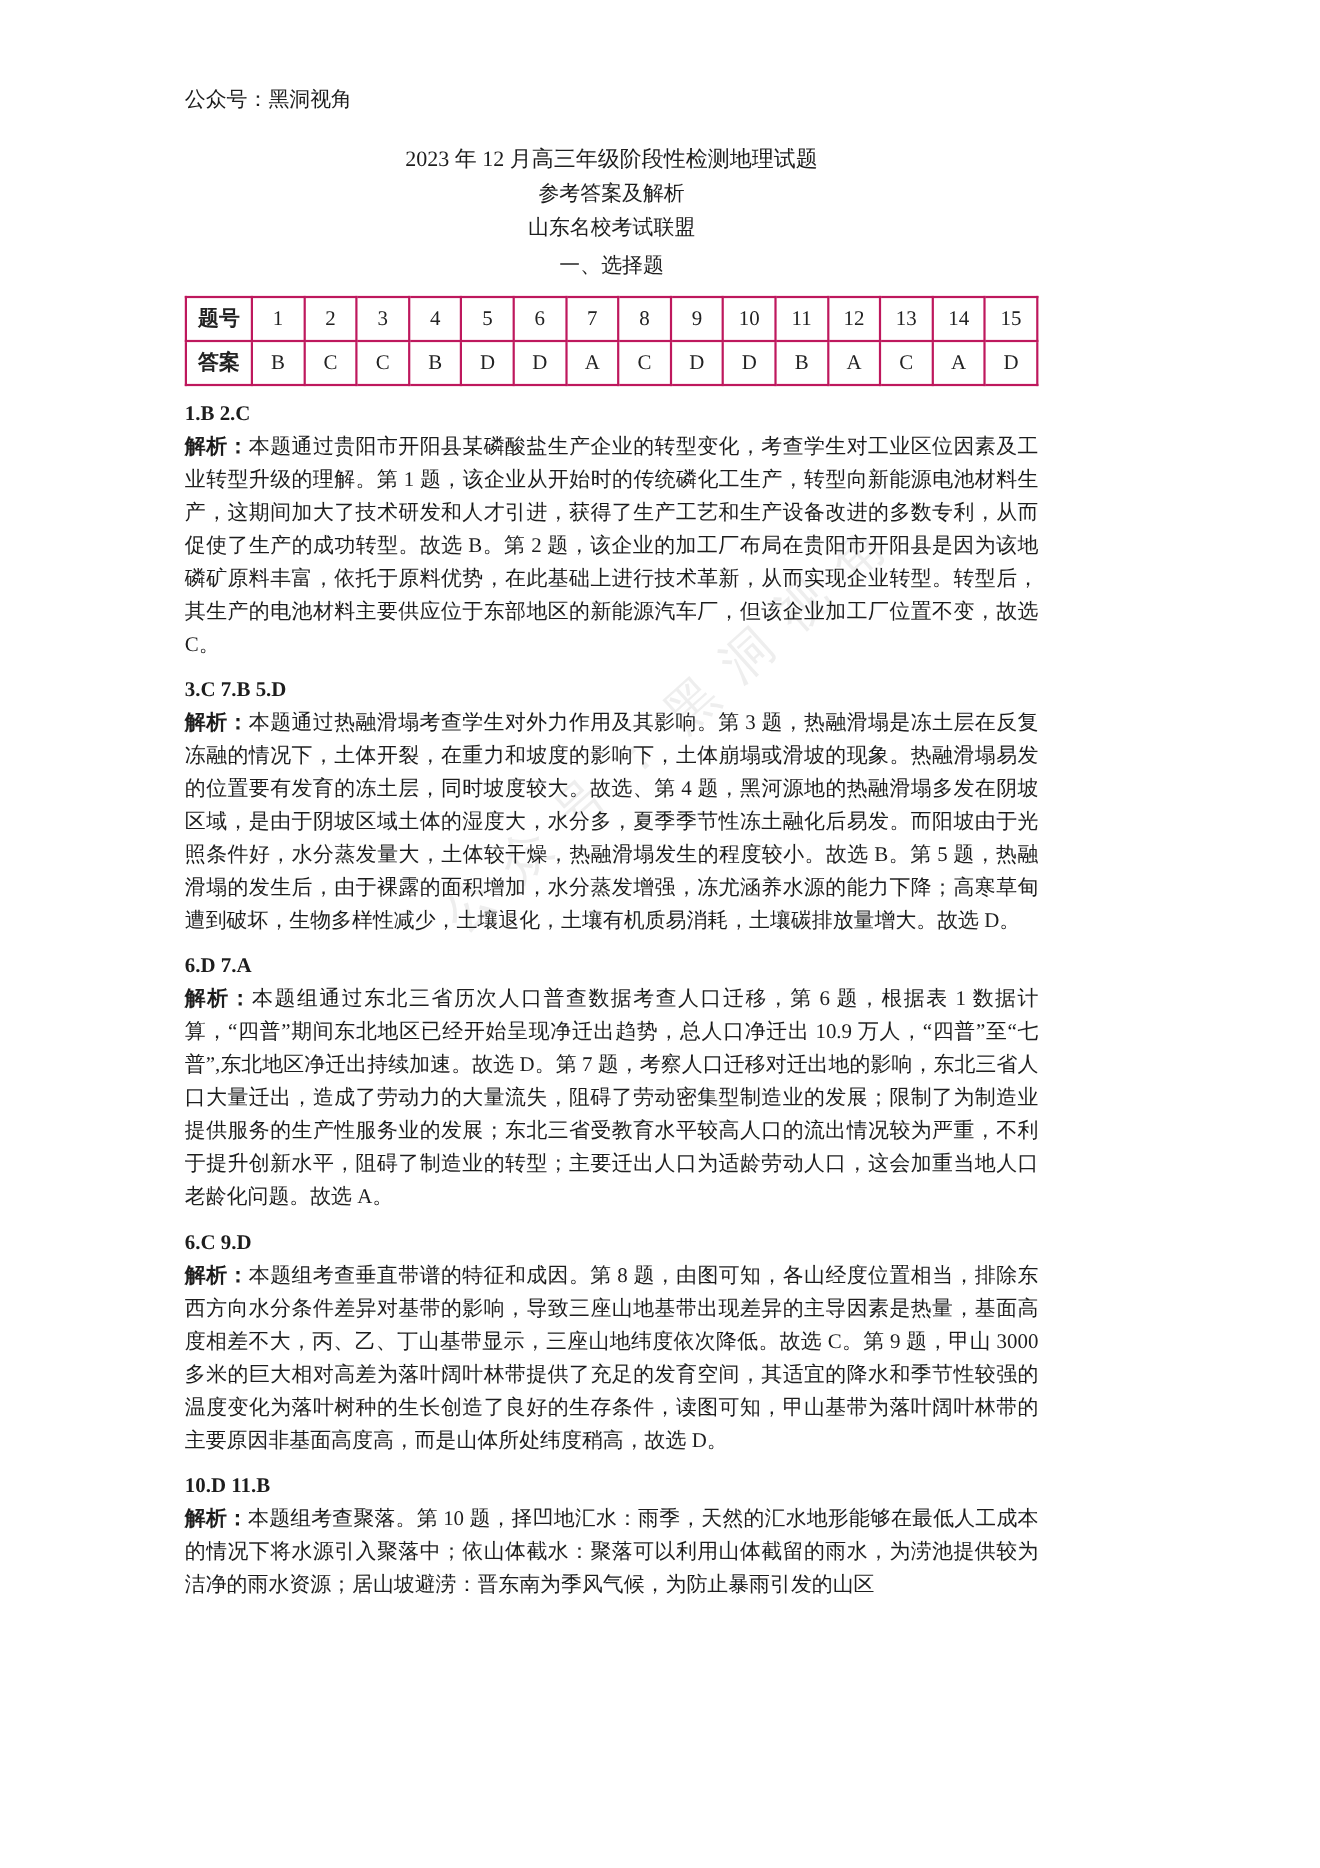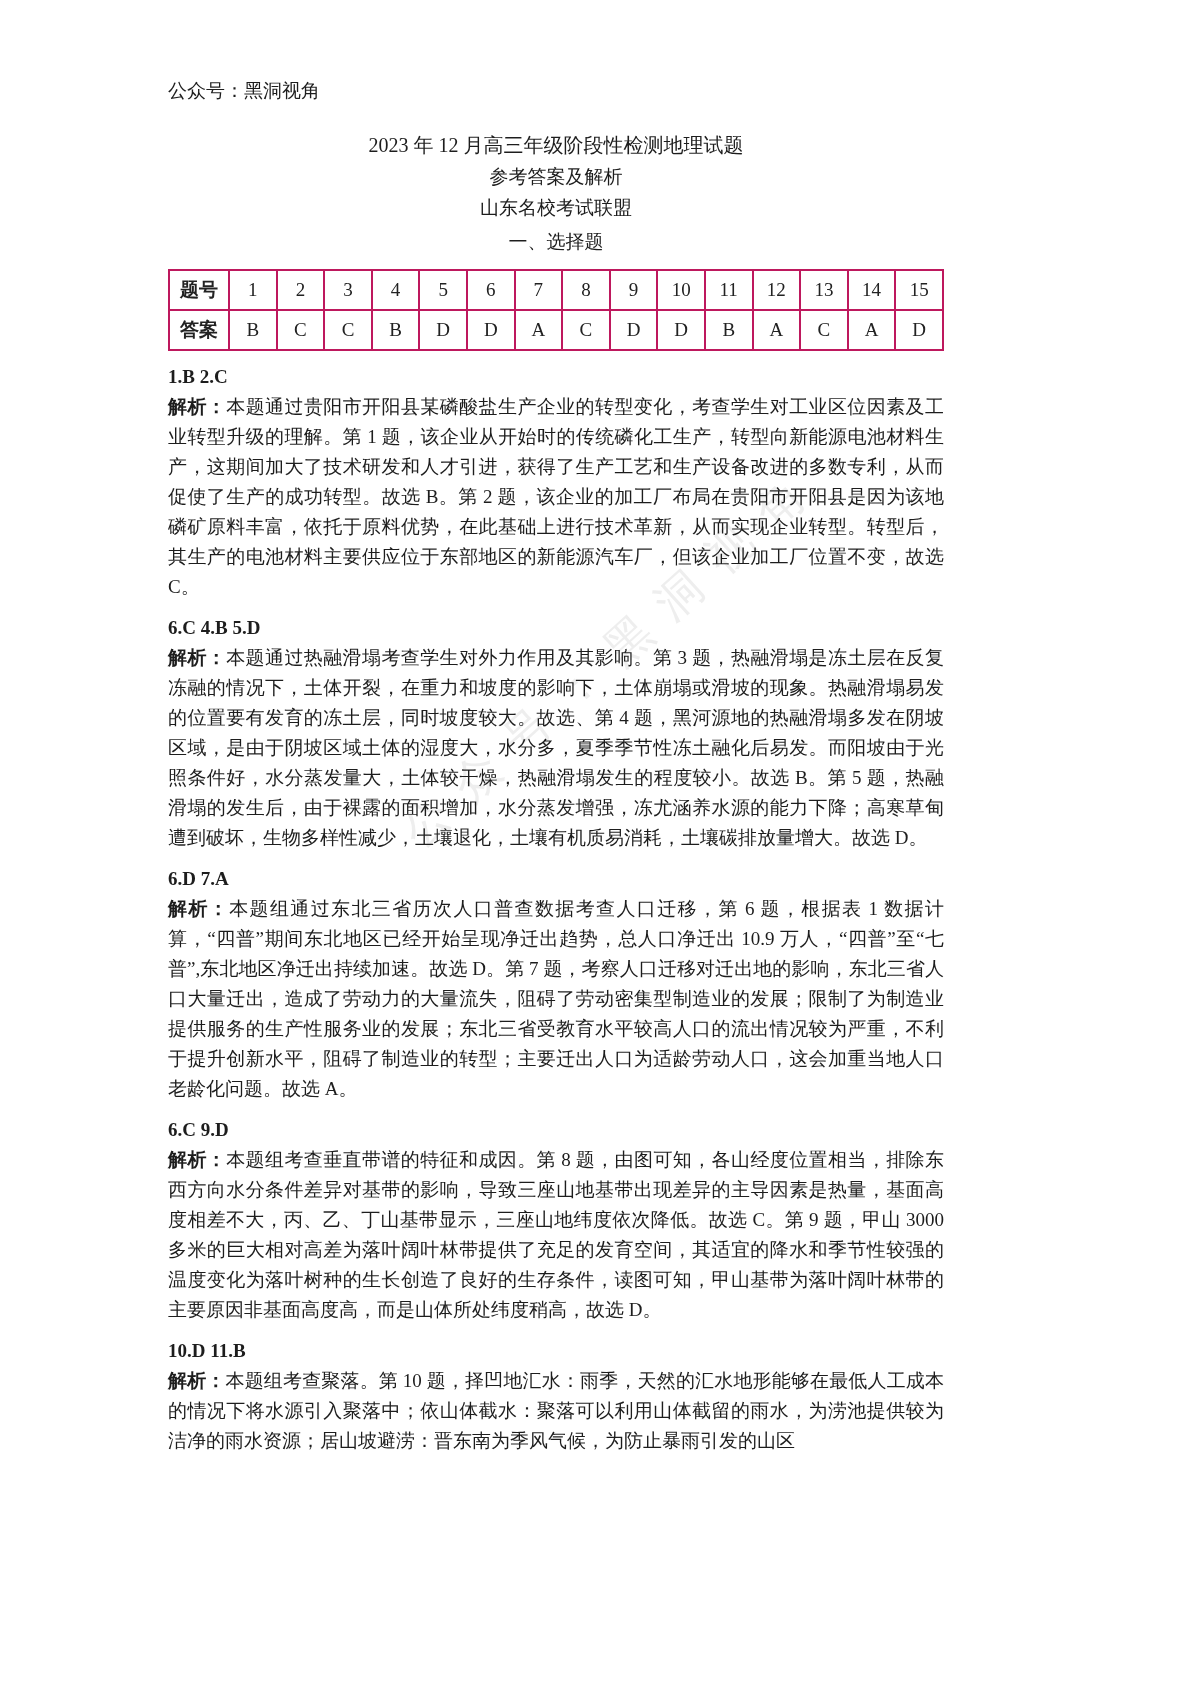--- a/index.html
+++ b/index.html
@@ -133,21 +133,21 @@
         </tr>
       </tbody>
     </table>
 
     <div class="exp-block">
       <div class="exp-heading">1.B 2.C</div>
       <p class="exp-body"><span class="label">解析：</span><span>本题通过贵阳市开阳县某磷酸盐生产企业的转型变化，考查学生对工业区位因素及工业转型升级的理解。第 1 题，该企业从开始时的传统磷化工生产，转型向新能源电池材料生产，这期间加大了技术研发和人才引进，获得了生产工艺和生产设备改进的多数专利，从而促使了生产的成功转型。故选 B。第 2 题，该企业的加工厂布局在贵阳市开阳县是因为该地磷矿原料丰富，依托于原料优势，在此基础上进行技术革新，从而实现企业转型。转型后，其生产的电池材料主要供应位于东部地区的新能源汽车厂，但该企业加工厂位置不变，故选 C。</span></p>
     </div>
 
     <div class="exp-block">
-      <div class="exp-heading">6.C 4.B 5.D</div>
+      <div class="exp-heading">3.C 7.B 5.D</div>
       <p class="exp-body"><span class="label">解析：</span><span>本题通过热融滑塌考查学生对外力作用及其影响。第 3 题，热融滑塌是冻土层在反复冻融的情况下，土体开裂，在重力和坡度的影响下，土体崩塌或滑坡的现象。热融滑塌易发的位置要有发育的冻土层，同时坡度较大。故选、第 4 题，黑河源地的热融滑塌多发在阴坡区域，是由于阴坡区域土体的湿度大，水分多，夏季季节性冻土融化后易发。而阳坡由于光照条件好，水分蒸发量大，土体较干燥，热融滑塌发生的程度较小。故选 B。第 5 题，热融滑塌的发生后，由于裸露的面积增加，水分蒸发增强，冻尤涵养水源的能力下降；高寒草甸遭到破坏，生物多样性减少，土壤退化，土壤有机质易消耗，土壤碳排放量增大。故选 D。</span></p>
     </div>
 
     <div class="exp-block">
       <div class="exp-heading">6.D 7.A</div>
       <p class="exp-body"><span class="label">解析：</span><span>本题组通过东北三省历次人口普查数据考查人口迁移，第 6 题，根据表 1 数据计算，“四普”期间东北地区已经开始呈现净迁出趋势，总人口净迁出 10.9 万人，“四普”至“七普”,东北地区净迁出持续加速。故选 D。第 7 题，考察人口迁移对迁出地的影响，东北三省人口大量迁出，造成了劳动力的大量流失，阻碍了劳动密集型制造业的发展；限制了为制造业提供服务的生产性服务业的发展；东北三省受教育水平较高人口的流出情况较为严重，不利于提升创新水平，阻碍了制造业的转型；主要迁出人口为适龄劳动人口，这会加重当地人口老龄化问题。故选 A。</span></p>
     </div>
 
     <div class="exp-block">
       <div class="exp-heading">6.C 9.D</div>

